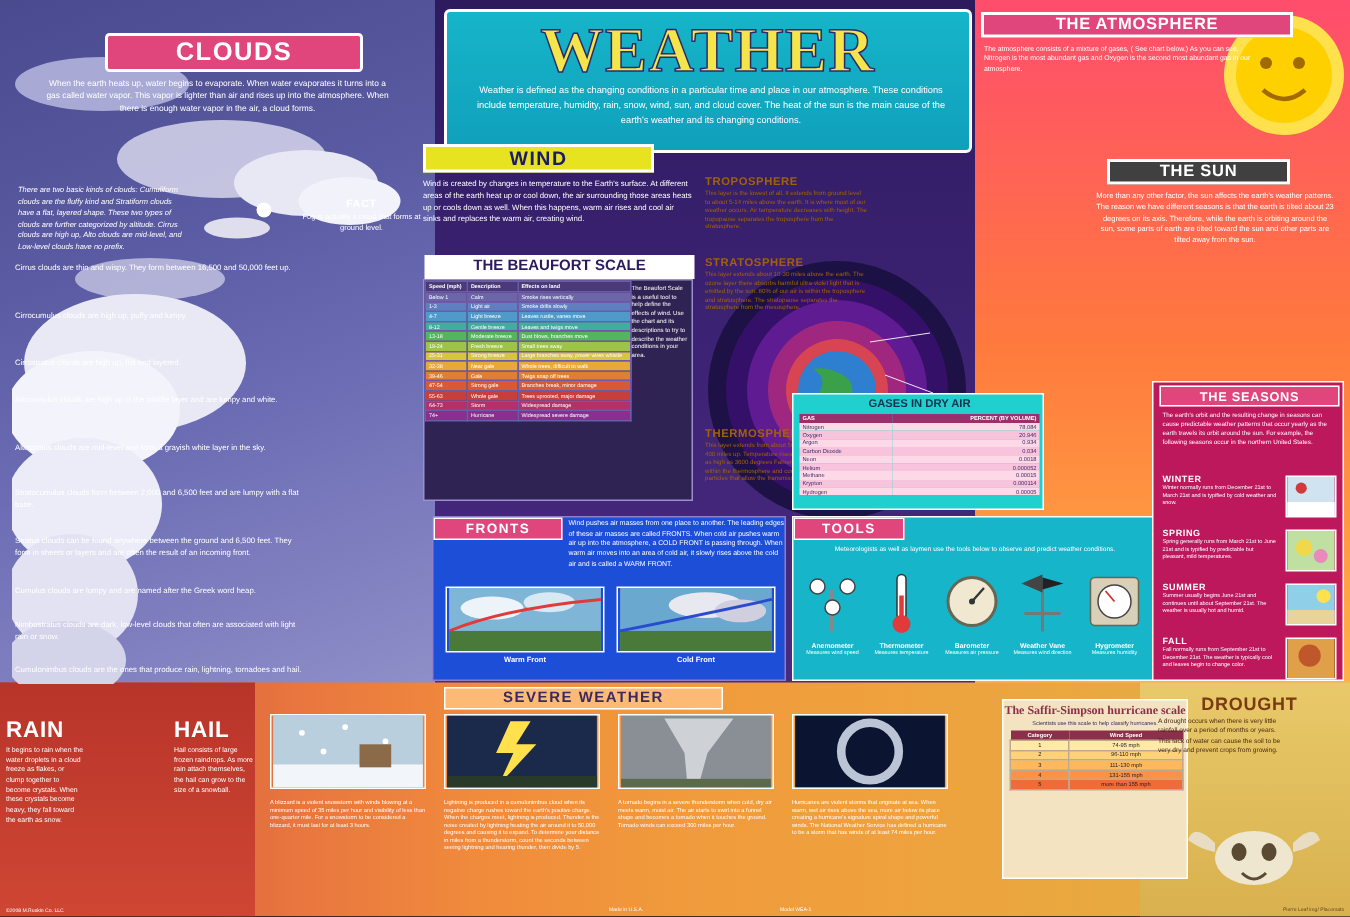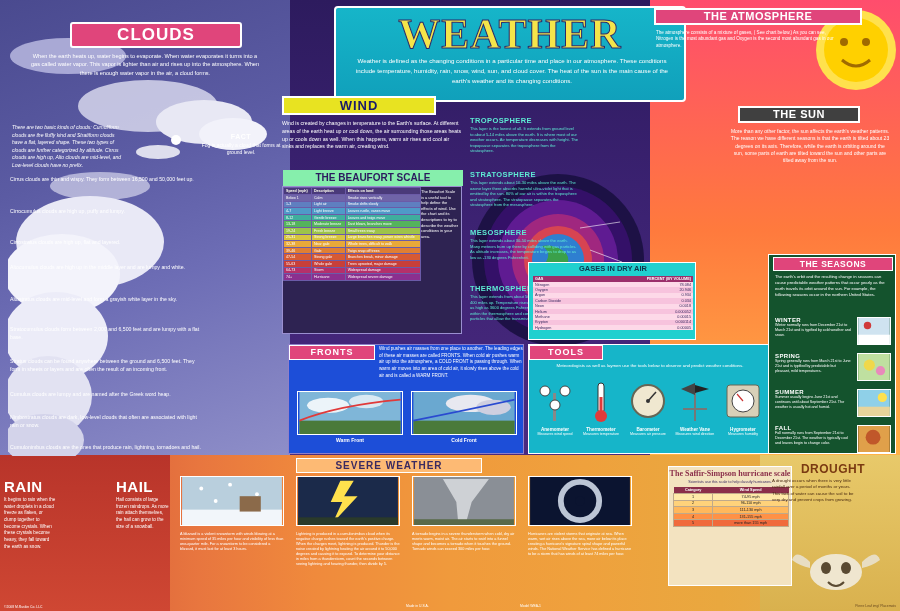--- a/index.html
+++ b/index.html
@@ -34,35 +34,35 @@
   }
   #clouds-intro { position:absolute; left:22px; top:44px; width:230px; color:#fff; font-size:5.6px; line-height:1.5; text-align:center; }
   #clouds-there-are { position:absolute; left:4px; top:116px; width:110px; color:#fff; font-size:5px; line-height:1.5; font-style:italic; }
   #fact-box { position:absolute; left:190px; top:124px; width:86px; color:#fff; font-size:5px; line-height:1.4; text-align:center; }
   #fact-box b { font-size:7px; letter-spacing:.5px; }
   .cloud-entry { position:absolute; color:#fff; font-size:5.2px; line-height:1.45; width:192px; }
   #cloud-art { position:absolute; left:0; top:28px; width:276px; height:420px; }
 
   
   #weather-head { position:absolute; left:296px; top:6px; width:352px; height:96px;
-    background:linear-gradient(180deg,#16b5c9 0%,#10a0bb 100%); border:2px solid #fff; border-radius:4px;margin-left:38px; }
+    background:linear-gradient(180deg,#16b5c9 0%,#10a0bb 100%); border:2px solid #fff; border-radius:4px; }
   #weather-title { position:absolute; left:0; top:2px; width:100%; text-align:center;
     font-family:"Liberation Serif", serif; font-weight:bold; font-size:42px; color:#f5e54a;
     -webkit-text-stroke:1px #2b2b6b; letter-spacing:1px; }
   #weather-body { position:absolute; left:12px; top:48px; width:328px; color:#fff; font-size:6.2px; line-height:1.6; text-align:center; }
 
   
   #wind-panel { left:282px; top:96px; width:180px; height:58px; }
   #wind-title { position:absolute; left:0; top:0; width:154px; height:19px; background:#e8e321; border:2px solid #fff;
      color:#1b1b6b; font-size:13px; line-height:15px; text-align:center; font-weight:bold; letter-spacing:1px;}
   #wind-text { position:absolute; left:0; top:24px; width:180px; color:#fff; font-size:5.2px; line-height:1.5; }
 
   
   #beaufort { left:282px; top:186px; width:180px; height:148px; background:#2e2352; border:1px solid #9a8fd0; }
-  #beaufort-title { position:absolute; left:0; top:-17px; width:180px; height:16px; background:#86efac;
+  #beaufort-title { position:absolute; left:0; top:-17px; width:180px; height:16px; background:#ffffff;
     color:#2b1a5e; font-size:10px; line-height:16px; text-align:center; font-weight:bold; }
   #beaufort table { width:138px; border-collapse:collapse; font-size:3.6px; color:#fff; }
   #beaufort th { background:#4a3a7a; color:#ffe; font-size:3.6px; padding:1px 2px; text-align:left; border:.5px solid #6b5ba8;}
   #beaufort td { padding:.8px 2px; border:.5px solid #6b5ba8; }
   .bf-0{background:#6f64a8}.bf-1{background:#5f7fc0}.bf-2{background:#4f9ac8}
   .bf-3{background:#3fae9e}.bf-4{background:#55b45c}.bf-5{background:#9dc34a}
   .bf-6{background:#d7c53f}.bf-7{background:#e8a93a}.bf-8{background:#e07f33}
   .bf-9{background:#d75a34}.bf-10{background:#c73f3a}.bf-11{background:#b5306a}
   .bf-12{background:#8b2f8f}
   #beaufort-side { position:absolute; right:2px; top:2px; width:38px; color:#fff; font-size:4px; line-height:1.4; }
@@ -70,21 +70,21 @@
   
   #fronts { left:288px; top:344px; width:236px; height:110px; background:#1d4ed8; border:1px solid #8f7fc8; }
   #fronts-title { position:absolute; left:0; top:0; width:86px; height:15px; background:#e0457b; border:1px solid #fff;
     color:#fff; font-size:9px; line-height:13px; text-align:center; font-weight:bold; letter-spacing:1px; }
   #fronts-text { position:absolute; left:90px; top:1px; width:144px; color:#fff; font-size:4.6px; line-height:1.45; }
   .front-img { position:absolute; top:46px; width:106px; height:44px; border:1px solid #fff; }
   .front-cap { position:absolute; top:92px; width:106px; text-align:center; color:#fff; font-size:5px; font-weight:bold;}
 
   
   #atmo-col { left:470px; top:108px; width:176px; height:252px; }
-  .layer { position:absolute; width:108px; color:#5eead4; }
+  .layer { position:absolute; width:108px; color:#a16207; }
   .layer-h { font-size:7.5px; font-weight:bold; letter-spacing:.4px; }
   .layer-p { font-size:4.1px; line-height:1.35; margin-top:1px; }
   #earth-art { position:absolute; left:470px; top:110px; width:176px; height:240px; }
 
   
   #gases { left:528px; top:262px; width:168px; height:78px; background:#20d0cf; border:1px solid #fff; }
   #gases-title { position:absolute; left:0; top:0; width:168px; height:12px; color:#10324a; font-size:7.5px;
     line-height:12px; text-align:center; font-weight:bold; }
   #gases table { width:160px; margin:0 4px; border-collapse:collapse; font-size:3.8px; }
   #gases th { background:#9b2f6b; color:#fff; font-size:3.8px; padding:1px 2px; text-align:left; }
@@ -106,21 +106,21 @@
     color:#fff; font-size:11px; line-height:13px; text-align:center; font-weight:bold; letter-spacing:.5px;}
   #atmosphere-text { position:absolute; left:2px; top:22px; width:186px; color:#fff; font-size:4.6px; line-height:1.4;}
 
   
   #sun-panel { left:654px; top:106px; width:242px; height:146px; }
   #sun-title { position:absolute; left:84px; top:0; width:122px; height:17px; background:#404040; border:2px solid #fff;
     color:#fff; font-size:11px; line-height:13px; text-align:center; font-weight:bold; letter-spacing:.5px;}
   #sun-text { position:absolute; left:76px; top:22px; width:160px; color:#fff; font-size:5px; line-height:1.45; text-align:center;}
 
   
-  #seasons { left:768px; top:254px; width:128px; height:200px; background:#14532d; border:1px solid #fff; }
+  #seasons { left:768px; top:254px; width:128px; height:200px; background:#be185d; border:1px solid #fff; }
   #seasons-title { position:absolute; left:4px; top:2px; width:120px; height:14px; background:#e0457b; border:1px solid #fff;
     color:#fff; font-size:8.5px; line-height:12px; text-align:center; font-weight:bold; letter-spacing:.5px;}
   #seasons-text { position:absolute; left:6px; top:19px; width:116px; color:#fff; font-size:4.2px; line-height:1.4;}
   .season { position:absolute; left:6px; width:118px; }
   .season-h { font-size:6px; font-weight:bold; color:#fff; letter-spacing:.4px; }
   .season-p { font-size:3.7px; color:#fff; line-height:1.3; width:76px;}
   .season-img { position:absolute; right:2px; top:0; width:34px; height:28px; border:1px solid #fff; }
 
   
   #rain { position:absolute; left:4px; top:478px; width:52px; }
@@ -316,24 +316,20 @@
 
   <div class="panel" id="atmo-col">
     <div class="layer" style="left:0px; top:8px;">
       <div class="layer-h">TROPOSPHERE</div>
       <div class="layer-p">This layer is the lowest of all.  It extends from ground level to about 5-14 miles above the earth.  It is where most of our weather occurs.  Air temperature decreases with height.  The tropopause separates the troposphere from the stratosphere.</div>
     </div>
     <div class="layer" style="left:0px; top:62px;">
       <div class="layer-h">STRATOSPHERE</div>
       <div class="layer-p">This layer extends about 10-30 miles above the earth.  The ozone layer there absorbs harmful ultra-violet light that is emitted by the sun.  80% of our air is within the troposphere and stratosphere.  The stratopause separates the stratosphere from the mesosphere.</div>
     </div>
-    <div class="layer" style="left:0px; top:120px;">
-      <div class="layer-h">MESOSPHERE</div>
-      <div class="layer-p">This layer extends about 30-50 miles above the earth.  Many meteors burn up there by colliding with gas particles.  As altitude increases, the temperature begins to drop to as low as -130 degrees Fahrenheit.</div>
-    </div>
     <div class="layer" style="left:0px; top:176px;">
       <div class="layer-h">THERMOSPHERE</div>
       <div class="layer-p">This layer extends from about 50 miles up to about 300 or 400 miles up.  Temperature rises with altitude and can reach as high as 3600 degrees Fahrenheit.  The ionosphere exists within the thermosphere and contains many ionized particles that allow the transmission of radio waves.</div>
     </div>
   </div>
 
   <div class="panel" id="gases">
     <div id="gases-title">GASES IN DRY AIR</div>
     <table style="margin-top:13px;">
       <thead>

